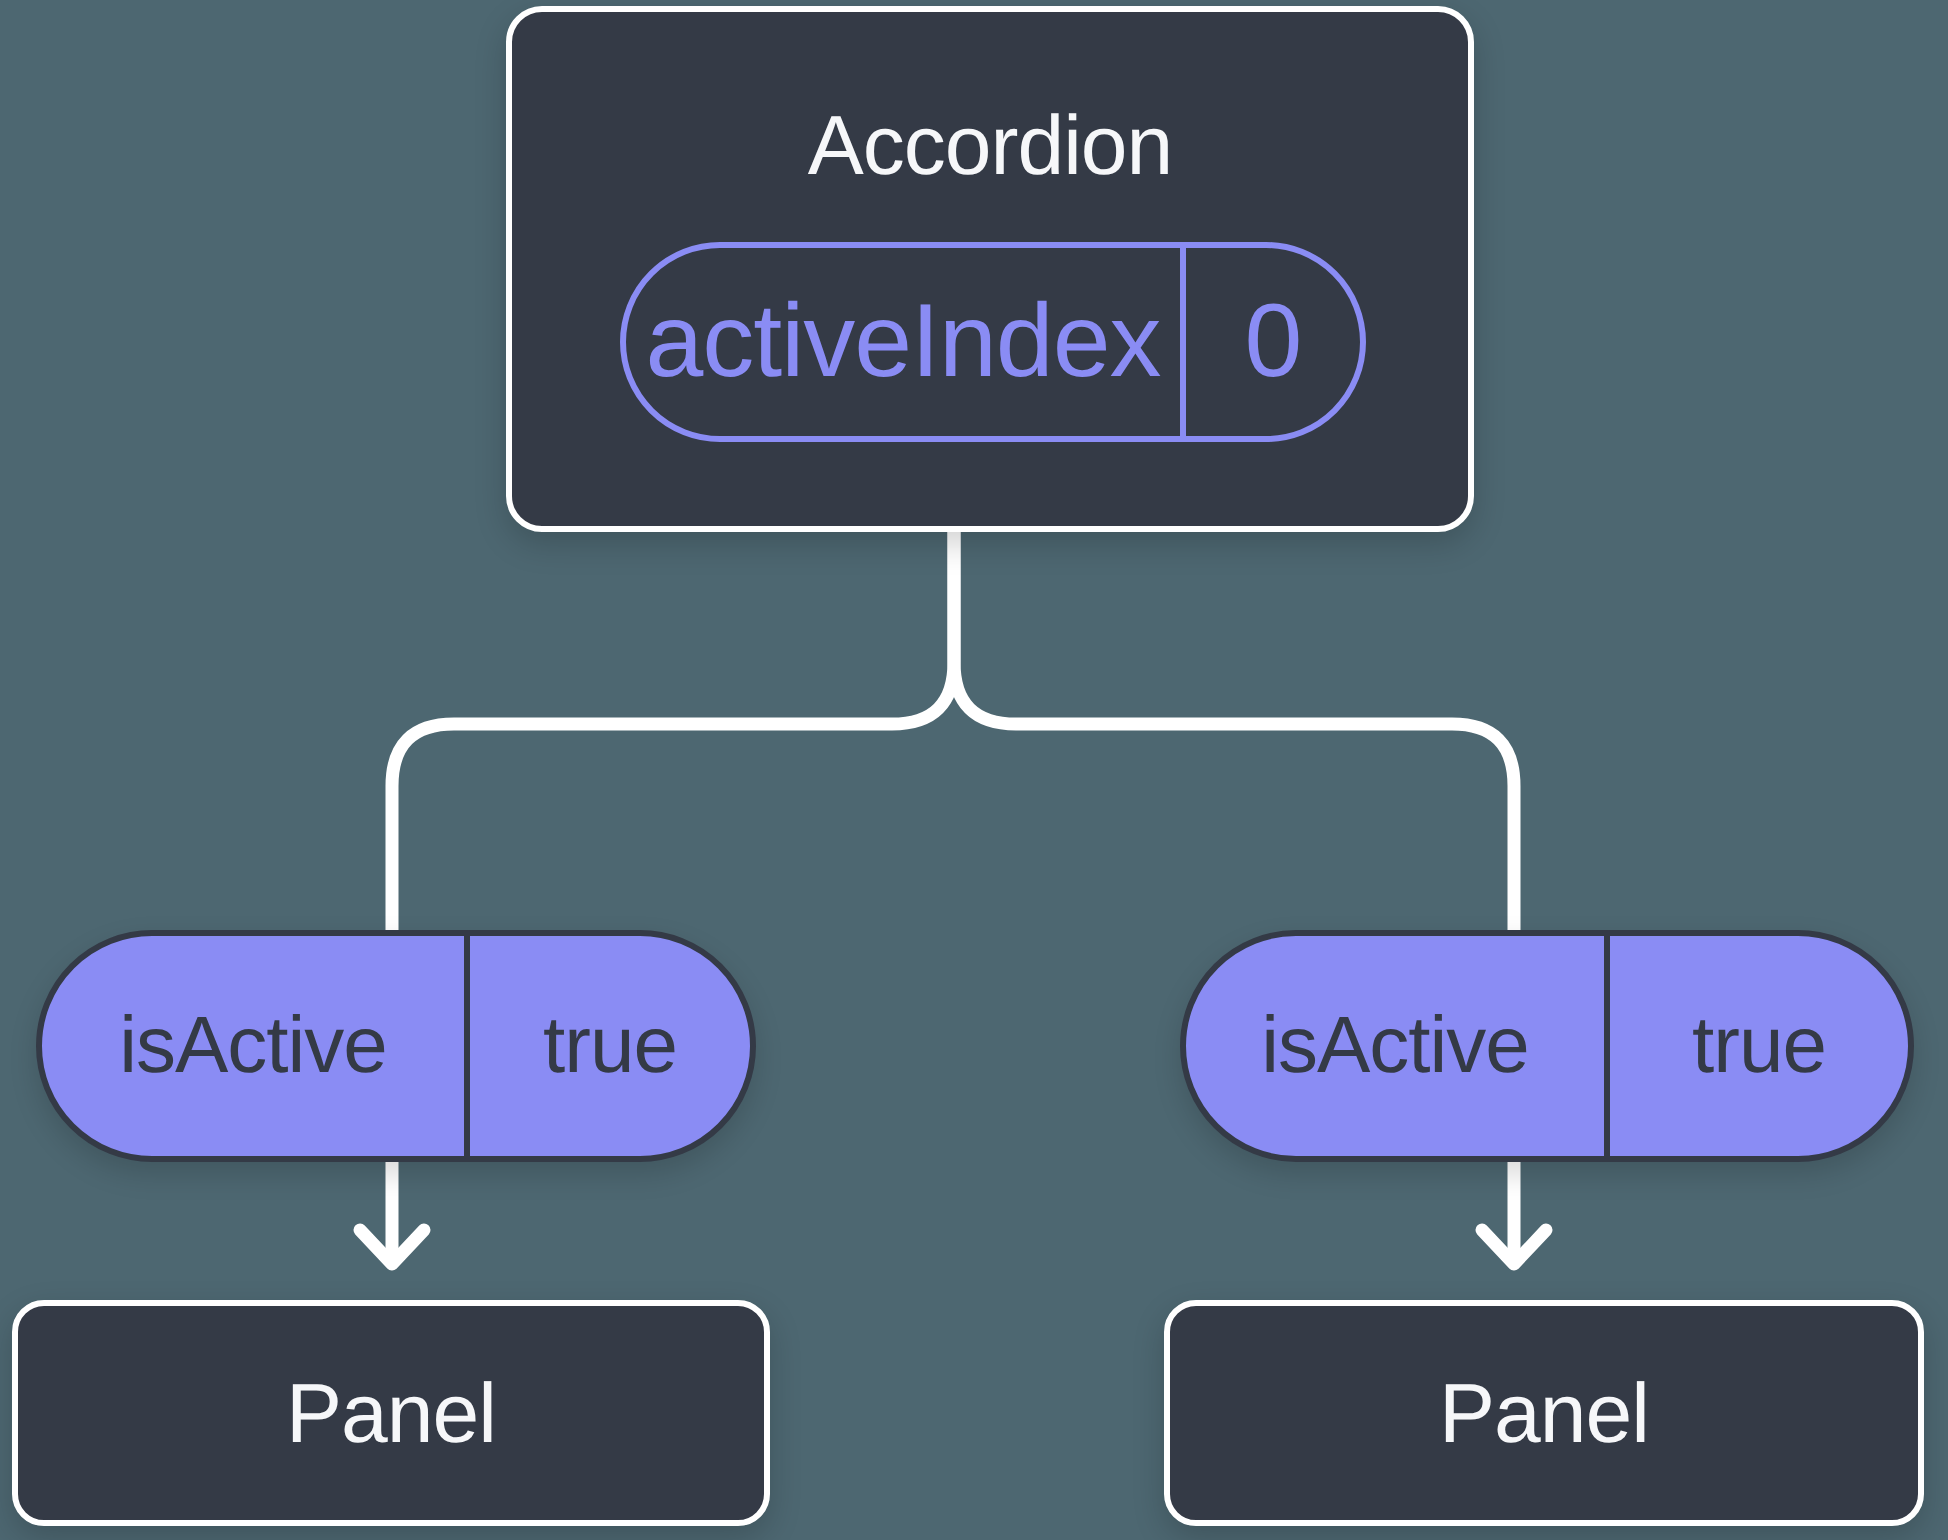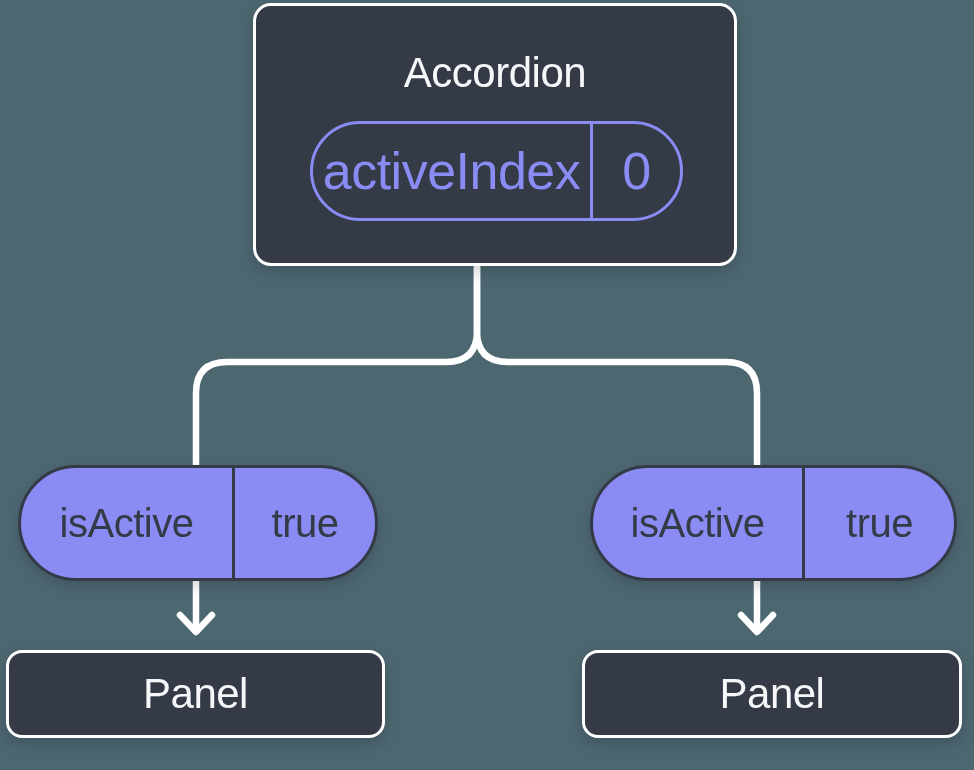--- a/index.html
+++ b/index.html
@@ -55,21 +55,21 @@
   .state-pill .cell{
     display:flex;align-items:center;justify-content:center;
     font-size:40px;font-weight:500;letter-spacing:-0.5px;
     color:var(--dark-text);
   }
   .state-pill.left .cell.key{width:211px;}
   .state-pill.right .cell.key{width:209px;}
   .state-pill .cell.val{flex:1;}
   .state-pill .divider{width:3px;background:var(--dark-text);}
   .panel-node{
-    top:650px;height:88px;border-radius:16px;
+    top:650px;height:113px;border-radius:16px;
     display:flex;align-items:center;justify-content:center;
   }
   .panel-node.left{left:6px;width:379px;}
   .panel-node.right{left:582px;width:380px;}
   .panel-title{
     font-size:42px;font-weight:500;letter-spacing:-0.5px;
     color:var(--light-text);
   }
 </style>
 </head>

